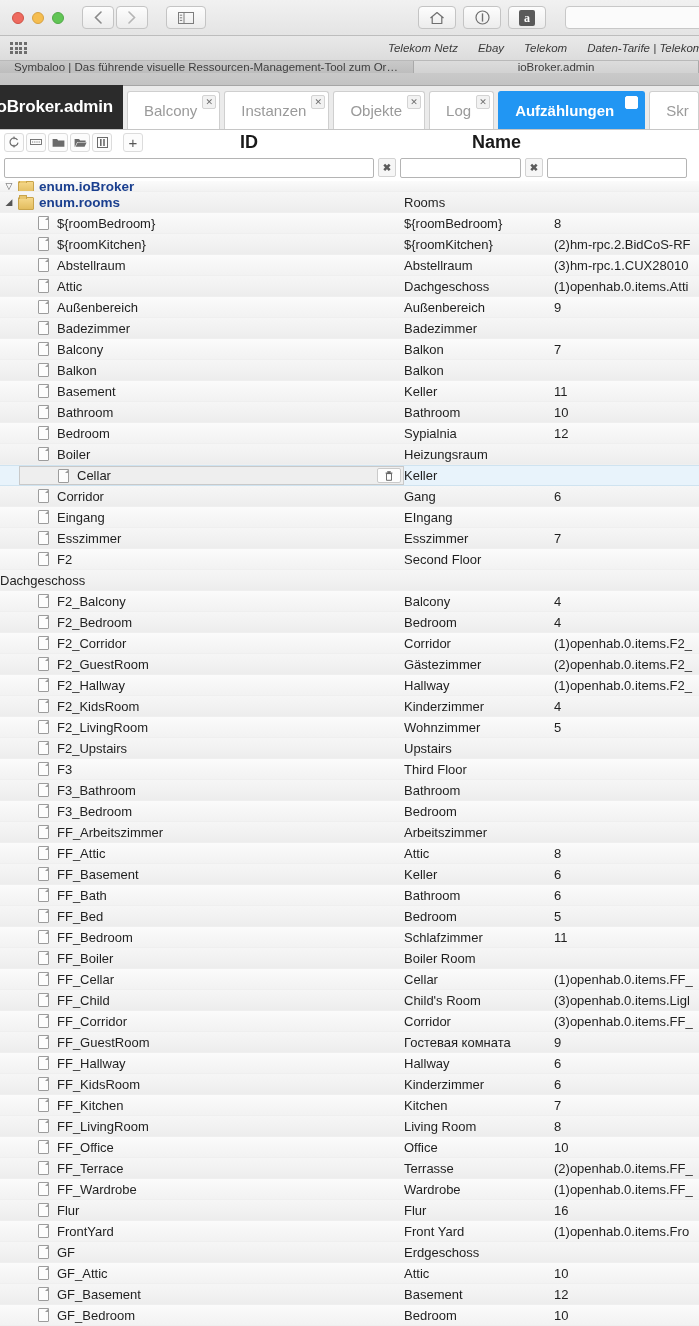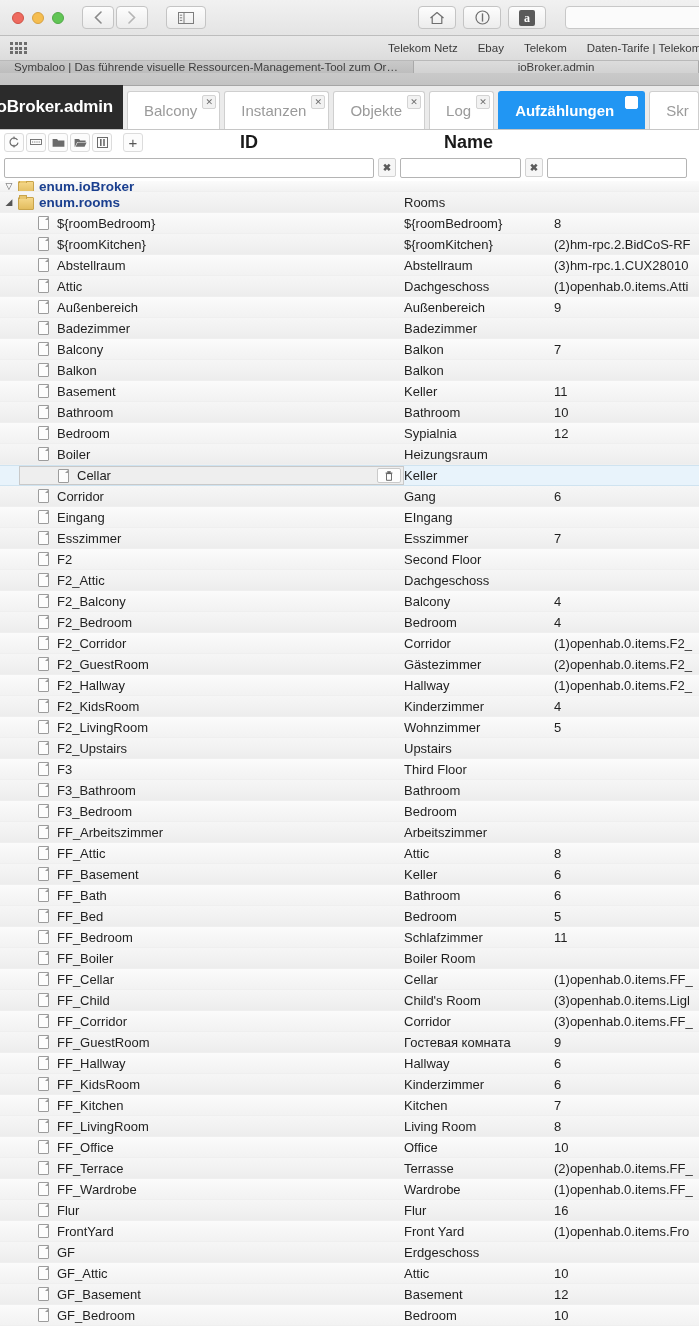--- a/index.html
+++ b/index.html
@@ -64,21 +64,21 @@
     position: relative;
     font-size: 11.5px; color: #3a3a3a;
   }
   .grid-icon {
     margin-left: 10px;
     display: grid; grid-template-columns: repeat(4, 3px);
     grid-template-rows: repeat(3, 3px); gap: 1.5px;
   }
   .grid-icon i { background: #6d6d6d; display: block; width: 3px; height: 3px; }
   .bm-links { position: absolute; left: 388px; display: flex; gap: 20px; white-space: nowrap; }
-  .bm-links span { cursor: default; }
+  .bm-links span { cursor: default; font-style: italic; }
 
   
   .tabstrip {
     height: 25px;
     background: linear-gradient(to bottom, #cfcfcf, #c3c3c3);
     display: flex; align-items: flex-start;
     font-size: 11.5px; color: #3e3e3e;
     border-bottom: 1px solid #a6a6a6;
   }
   .btab {
@@ -154,21 +154,21 @@
     background: #fcfcfc; border: 1px solid #dcdcdc; border-radius: 3px;
     margin-right: 2px;
     display: flex; align-items: center; justify-content: center;
     color: #6b6b6b;
   }
   .tb-btn.plus { margin-left: 9px; font-size: 15px; line-height: 1; color: #555; }
   .col-title {
     position: absolute; font-size: 18px; font-weight: bold; color: #1a1a1a;
   }
   .col-title.id   { left: 240px; }
-  .col-title.name { left: 444px; text-align: center; }
+  .col-title.name { left: 472px; text-align: center; }
 
   
   .filter-row {
     height: 27px; background: #ffffff;
     display: flex; align-items: center; padding: 0 0 0 4px;
     position: relative;
   }
   .f-input {
     height: 20px; background: #ffffff;
     border: 1px solid #b4b4b4; border-radius: 2px;
@@ -580,25 +580,20 @@
     <div class="row">
       <div class="cell-id">
         <span class="indent2"></span>
         <span class="doc-icon"></span>
         <span class="node-label">F2</span>
       </div>
       <div class="cell-name">Second Floor</div>
       <div class="cell-val"></div>
     </div>
     <div class="row alt">
-      <div class="cell-id">
-        <span class="indent2"></span>
-        <span class="doc-icon"></span>
-        <span class="node-label">F2_Attic</span>
-      </div>
       <div class="cell-name">Dachgeschoss</div>
       <div class="cell-val"></div>
     </div>
     <div class="row">
       <div class="cell-id">
         <span class="indent2"></span>
         <span class="doc-icon"></span>
         <span class="node-label">F2_Balcony</span>
       </div>
       <div class="cell-name">Balcony</div>

